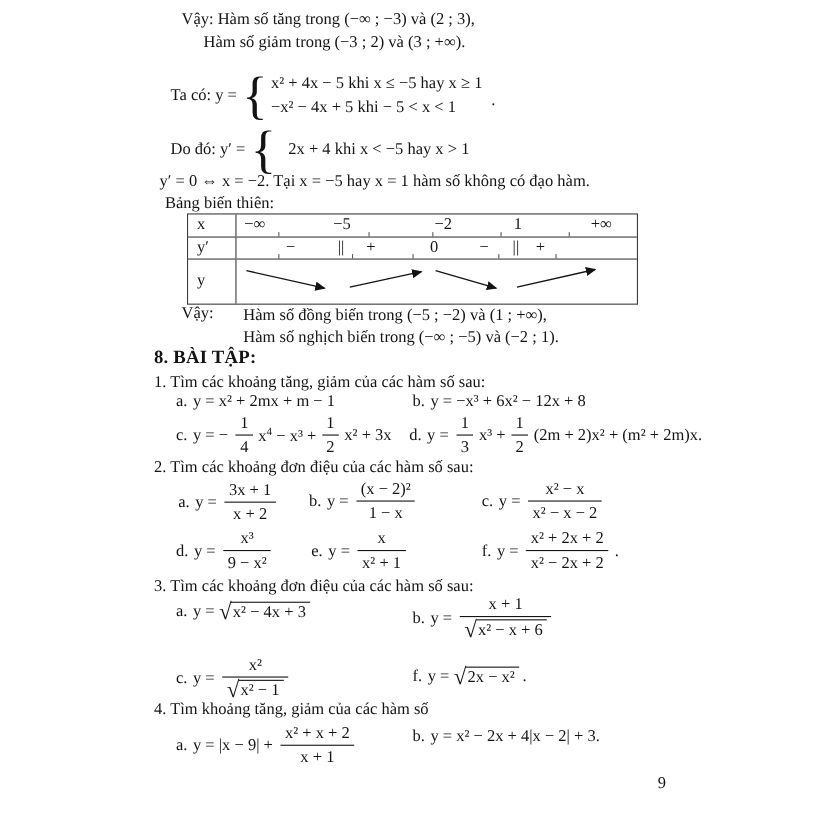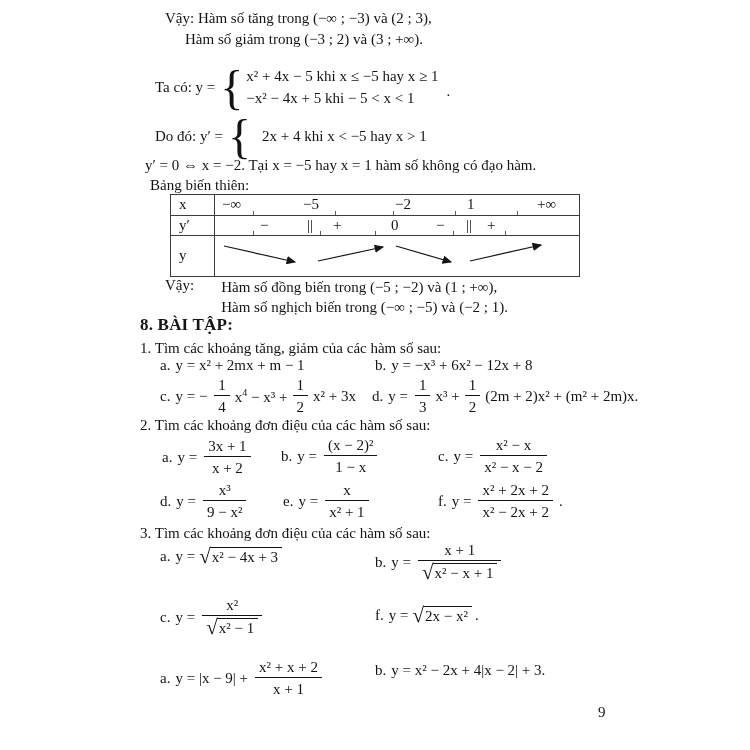--- a/index.html
+++ b/index.html
@@ -261,21 +261,21 @@
     </span>
   </div>
   <div class="abs row" style="left:375px; top:536px; height:52px;">
     <span class="it-label">b.</span>
     <span class="lead">y =</span>
     <span class="frac">
       <span class="num">x + 1</span>
       <span class="den">
         <span class="sqrt">
           <span class="rsign">√</span>
-          <span class="radicand">x² − x + 1</span>
+          <span class="radicand">x² − x + 6</span>
         </span>
       </span>
     </span>
   </div>
 
   <div class="abs row" style="left:160px; top:590px; height:54px;">
     <span class="it-label">c.</span>
     <span class="lead">y =</span>
     <span class="frac">
       <span class="num">x²</span>
@@ -290,20 +290,21 @@
   <div class="abs row" style="left:375px; top:602px; height:26px;">
     <span class="it-label">f.</span>
     <span class="lead">y =</span>
     <span class="sqrt">
       <span class="rsign">√</span>
       <span class="radicand">2x − x²</span>
     </span>
     <span class="tail">.</span>
   </div>
 
+  <div class="abs" style="left:140px; top:637px;">4. Tìm khoảng tăng, giảm của các hàm số</div>
 
   <div class="abs row" style="left:160px; top:655px; height:46px;">
     <span class="it-label">a.</span>
     <span class="lead">y = |x − 9| +</span>
     <span class="frac">
       <span class="num">x² + x + 2</span>
       <span class="den">x + 1</span>
     </span>
   </div>
   <div class="abs row" style="left:375px; top:662px;">

